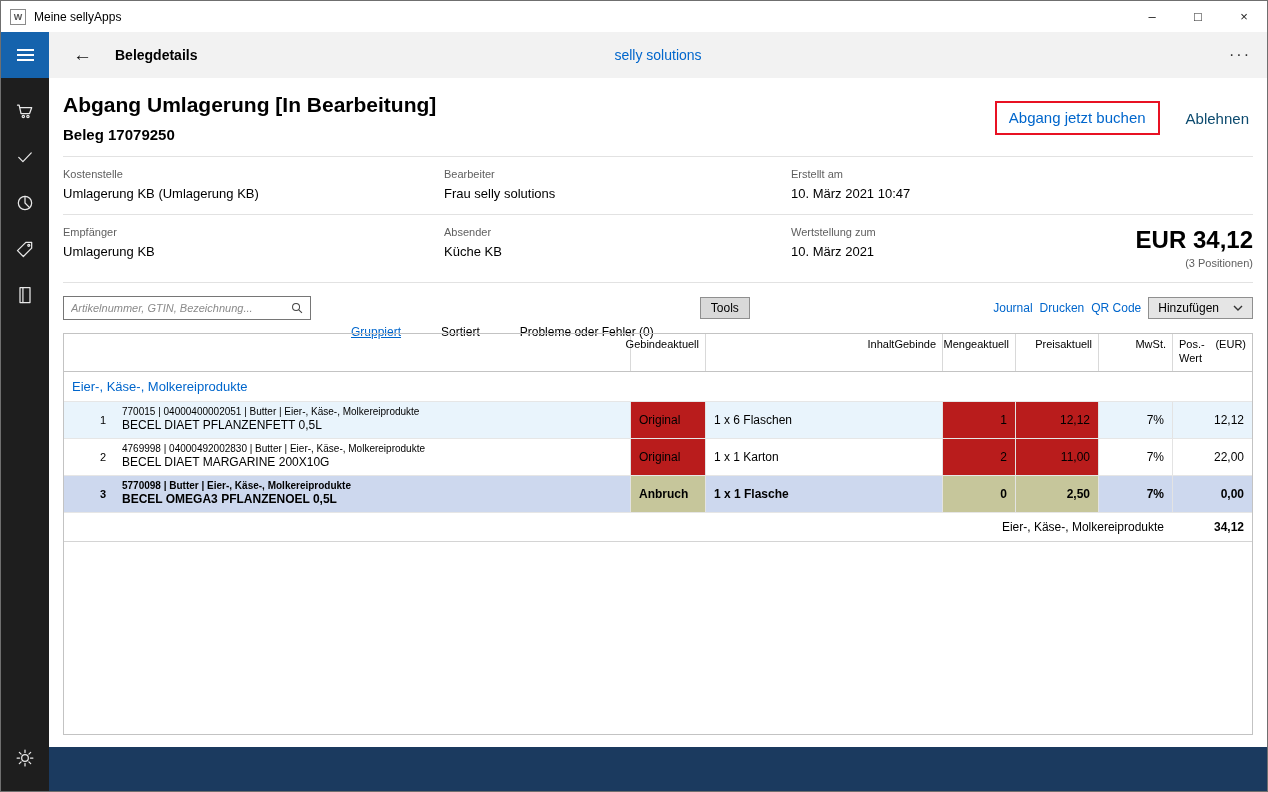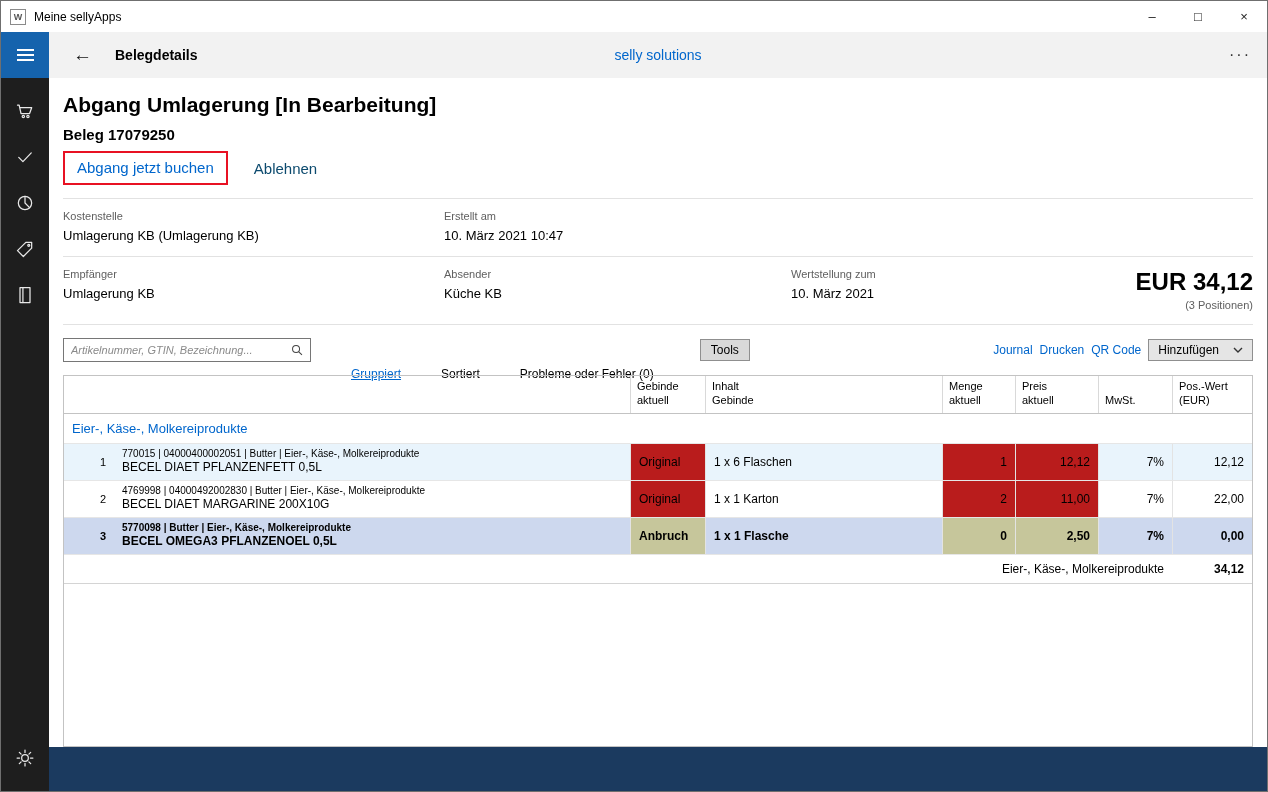--- a/index.html
+++ b/index.html
@@ -28,21 +28,21 @@
   
   .bodyrow{flex:1;display:flex;min-height:0;}
   .sidebar{flex:0 0 48px;background:#1e1e1e;display:flex;flex-direction:column;align-items:center;padding:10px 0;}
   .side-item{width:48px;height:46px;display:flex;align-items:center;justify-content:center;cursor:pointer;}
   .side-spacer{flex:1;}
   .icon-stroke{stroke:#e8e8e8;fill:none;stroke-width:1.5;stroke-linecap:round;stroke-linejoin:round;}
 
   .main{flex:1;display:flex;flex-direction:column;background:#fff;padding:0 14px;min-width:0;overflow:hidden;}
 
   
-  .docheader{display:flex;justify-content:space-between;align-items:flex-start;padding:15px 0 13px;flex-direction:column;}
+  .docheader{display:flex;justify-content:space-between;align-items:flex-start;padding:15px 0 13px;}
   .doc-title{font-size:21px;font-weight:bold;}
   .beleg{font-size:15px;margin-top:9px;font-weight:bold;}
   .actions{display:flex;align-items:center;margin-top:8px;}
   .redbox{border:2px solid #e81123;padding:6px 12px;}
   .primary-link{color:#0066cc;font-size:15px;cursor:pointer;}
   .reject{color:#0c4a6e;font-size:15px;margin-left:26px;margin-right:4px;cursor:pointer;}
 
   .divider{border-top:1px solid #e2e2e2;}
 
   .inforow{display:grid;grid-template-columns:381px 347px auto 1fr;padding:11px 0 13px;}
@@ -63,21 +63,21 @@
   .tb-text{font-size:12px;white-space:nowrap;}
   .gap40{margin-left:40px;margin-top:47px;}
   .toolsbtn{margin-left:46px;background:#d9d9d9;border:1px solid #8f8f8f;font-size:12px;padding:3px 10px;font-family:inherit;cursor:pointer;}
   .tb-right{margin-left:auto;display:flex;align-items:center;gap:7px;}
   .addbtn{background:#e5e5e5;border:1px solid #8f8f8f;font-size:12px;padding:3px 9px;display:flex;align-items:center;gap:14px;font-family:inherit;cursor:pointer;}
 
   
   .gridtable{border:1px solid #c3c3c3;height:402px;display:flex;flex-direction:column;}
   .tr{display:grid;grid-template-columns:50px 516px 75px 237px 73px 83px 74px 1fr;}
   .thead{flex:0 0 36px;border-bottom:1px solid #c3c3c3;}
-  .th{font-size:11px;padding:3px 6px 5px;display:flex;flex-direction:column;justify-content:flex-end;line-height:1.3;}
+  .th{font-size:11px;padding:3px 6px 5px;display:flex;flex-direction:row;justify-content:flex-end;line-height:1.3;}
   .th:nth-child(n+3){border-left:1px solid #d9d9d9;}
   .grow{flex:0 0 30px;display:flex;align-items:center;padding-left:8px;font-size:13px;color:#0066cc;border-bottom:1px solid #e6e6e6;cursor:pointer;}
   .trow{flex:0 0 37px;border-bottom:1px solid #e6e6e6;cursor:pointer;}
   .trow.alt{background:#e9f4fc;}
   .trow.selected{background:#cdd8ee;}
   .td{display:flex;align-items:center;font-size:12px;overflow:hidden;}
   .td:nth-child(n+3){border-left:1px solid #e3e3e3;}
   .td-num{justify-content:flex-end;padding-right:8px;font-size:11px;}
   .td-desc{flex-direction:column;align-items:flex-start;justify-content:center;padding:2px 8px;gap:2px;}
   .meta{font-size:10px;line-height:1.1;white-space:nowrap;}
@@ -181,20 +181,24 @@
       </div>
 
       <div class="divider"></div>
 
       <div class="inforow">
         <div>
           <div class="flabel">Kostenstelle</div>
           <div class="fvalue">Umlagerung KB (Umlagerung KB)</div>
         </div>
         <div>
+          <div class="flabel">Bearbeiter</div>
+          <div class="fvalue">Frau selly solutions</div>
+        </div>
+        <div>
           <div class="flabel">Erstellt am</div>
           <div class="fvalue">10. März 2021 10:47</div>
         </div>
       </div>
 
       <div class="divider"></div>
 
       <div class="inforow">
         <div>
           <div class="flabel">Empfänger</div>

